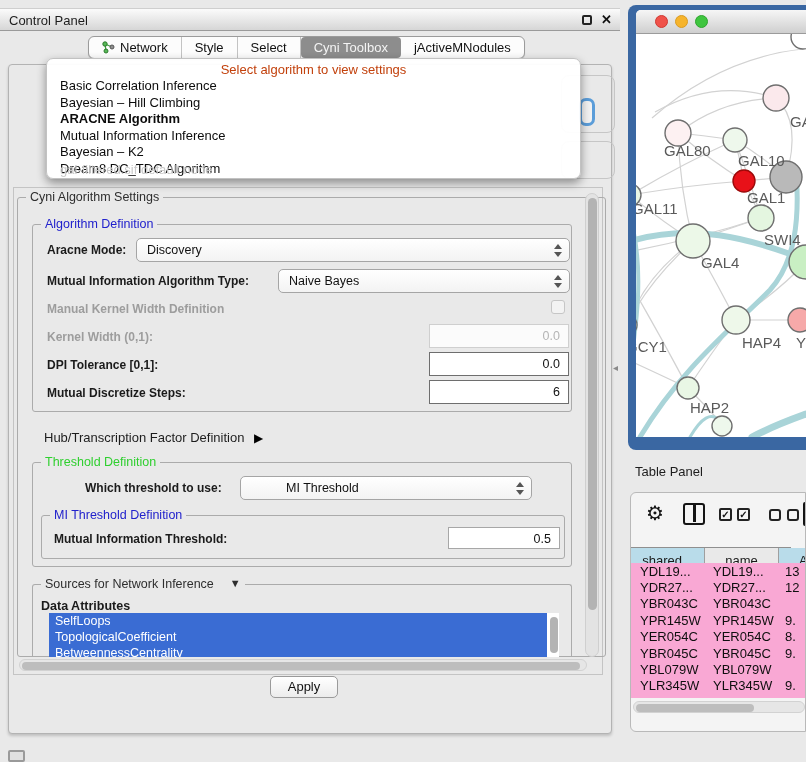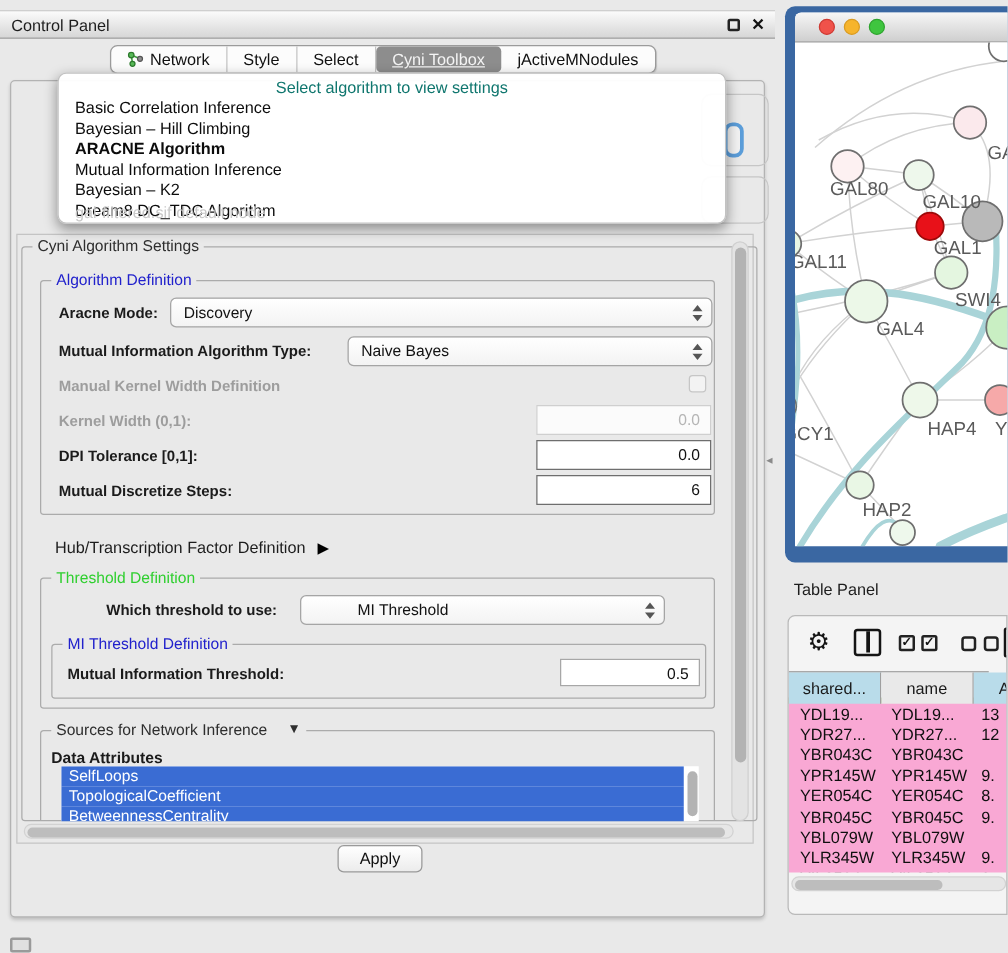--- a/index.html
+++ b/index.html
@@ -14,30 +14,30 @@
   .titlebar .t { position:absolute; left:9px; top:4px; font-size:13px; color:#1d1d1d; }
   .win-restore { position:absolute; right:28px; top:6px; width:10px; height:10px;
     border:2px solid #222; border-radius:2px; }
   .win-close { position:absolute; right:8px; top:3px; font-size:13px; font-weight:bold; color:#111; }
 
   .tabstrip { display:flex; border:1px solid #9b9b9b; border-radius:6px;
     background:#fcfcfc; overflow:hidden; height:23px; box-shadow:0 1px 1px rgba(0,0,0,.15); }
   .tab { display:flex; align-items:center; gap:5px; padding:0 13px; font-size:13px;
     color:#111; border-right:1px solid #c3c3c3; white-space:nowrap; }
   .tab:last-child { border-right:none; }
-  .tab.sel { background:#8d8d8d; color:#f4f4f4; border-right:none; border-radius:4px;text-decoration:underline; }
+  .tab.sel { background:#8d8d8d; color:#f4f4f4; border-right:none; border-radius:4px; }
 
   .main-panel { left:8px; top:64px; width:604px; height:670px;
     border:1px solid #b3b3b3; border-radius:4px; background:#e9e9e9;
     box-shadow:0 2px 3px rgba(0,0,0,.18); }
 
   
   .popup { left:37px; top:-7px; width:535px; height:121px; background:rgba(255,255,255,.96);
     border:1px solid #c2c2c2; border-radius:7px; box-shadow:0 4px 10px rgba(0,0,0,.4); z-index:50; }
-  .popup-header { text-align:center; color:#0f766e; font-size:13px; padding-top:3px; height:19px; }
+  .popup-header { text-align:center; color:#c2410c; font-size:13px; padding-top:3px; height:19px; }
   .popup-item { font-size:13px; color:#0c0c0c; padding:0 13px; height:16.5px; line-height:16.5px; }
   .popup-item.bold { font-weight:bold; }
   .ghost { position:absolute; left:13px; top:103px; font-size:13px; color:#c9c9c9; z-index:1; }
 
   
   .group { position:absolute; border:1px solid #ababab; border-radius:3px; }
   .glabel { position:absolute; top:-8px; left:8px; background:#e9e9e9; padding:0 4px;
     font-size:12.5px; color:#2e2e2e; white-space:nowrap; }
   .glabel.blue  { color:#2121cc; }
   .glabel.green { color:#2fcf2f; }
@@ -344,21 +344,21 @@
   <div class="abs" style="left:0; top:0; width:176px; height:42px;">
     <span class="abs" style="left:15px; top:8px; font-size:20px; color:#141414;">⚙</span>
     <span class="tool-split" style="left:52px; top:10px;"></span>
     <span class="tool-chk" style="left:88px; top:15px;">✓</span>
     <span class="tool-chk" style="left:106px; top:15px;">✓</span>
     <span class="tool-box" style="left:138px; top:16px;"></span>
     <span class="tool-box" style="left:156px; top:16px;"></span>
     <span class="tool-page" style="left:172px; top:9px;"></span>
   </div>
 
-  <div class="abs" style="left:0; top:44px; width:160px; height:26px; border-top:1px solid #8f8f8f; border-bottom:5px solid #4d7c0f;">
+  <div class="abs" style="left:0; top:54px; width:160px; height:26px; border-top:1px solid #8f8f8f; border-bottom:5px solid #4d7c0f;">
     <div class="th-cell" style="left:0; width:74px; background:#b9dcea;">shared...</div>
     <div class="th-cell" style="left:74px; width:74px; background:#e9e9e9;">name</div>
     <div class="th-cell" style="left:148px; width:28px; background:#b9dcea; border-right:none; text-align:left; padding-left:20px;">A</div>
   </div>
 
   <div class="abs" style="left:0; top:70px; width:176px; height:135px; background:#f9a8d4; overflow:hidden;">
     <div style="display:grid; grid-template-columns:74px 74px 28px; grid-auto-rows:16.4px; align-items:center;">
       <div class="td-cell" style="padding-left:9px;">YDL19...</div>
       <div class="td-cell" style="padding-left:8px;">YDL19...</div>
       <div class="td-cell" style="padding-left:6px;">13</div>

